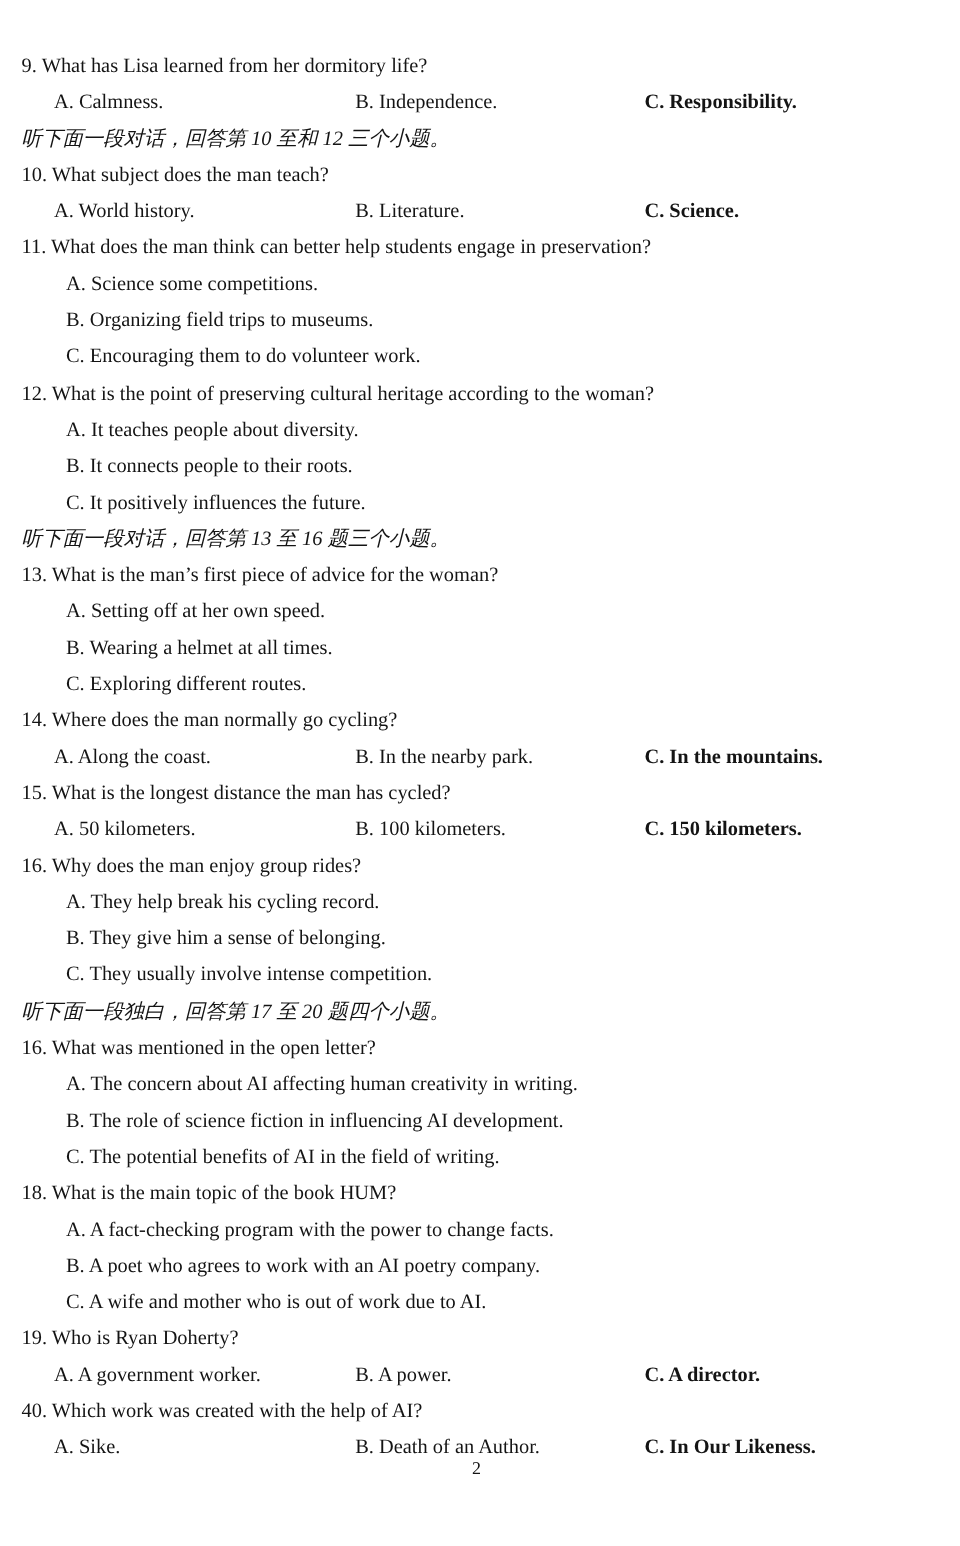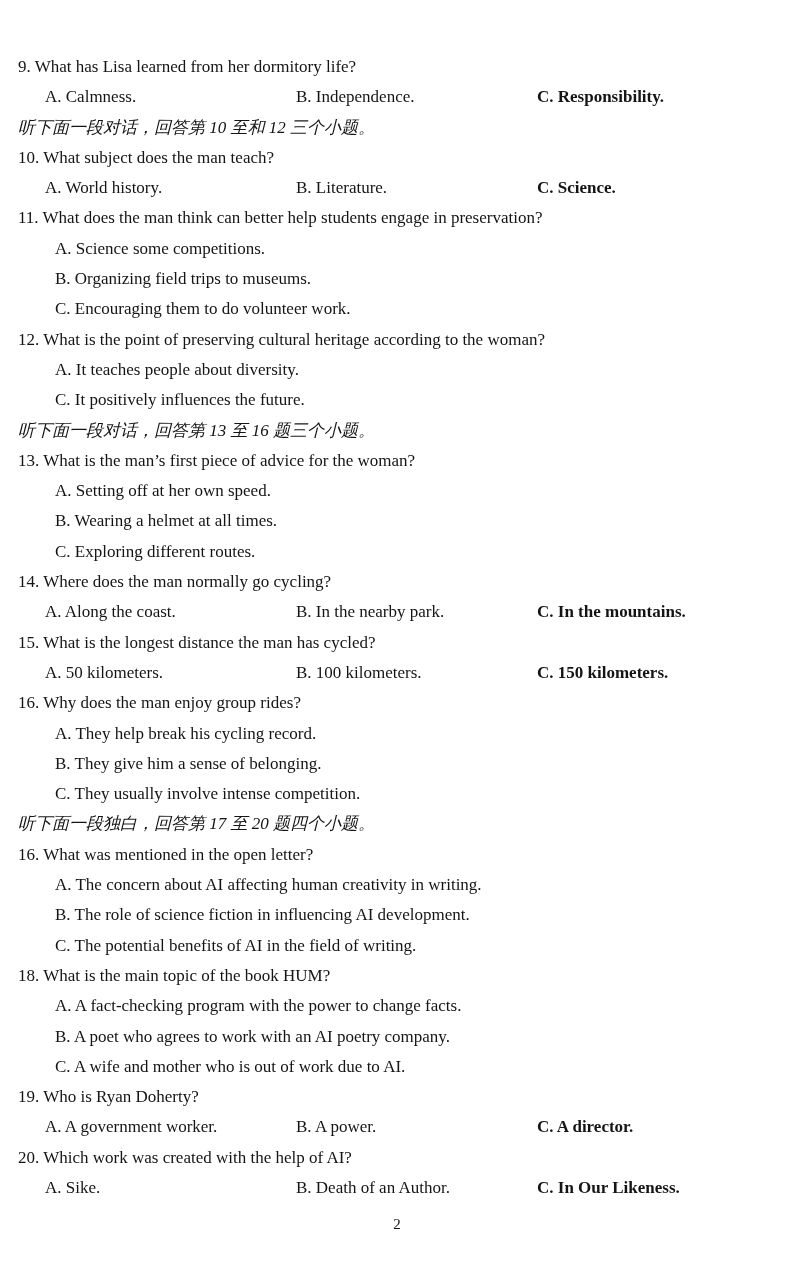--- a/index.html
+++ b/index.html
@@ -8,21 +8,20 @@
     height: 1288px;
     background: #ffffff;
     color: #141414;
     font-family: "Liberation Serif", "DejaVu Serif", serif;
     font-size: 17px;
     position: relative;
     overflow: hidden;
   }
   .content {
     padding-top: 40px;
-    margin-top: 12px;
   }
   .line {
     height: 30.3px;
     line-height: 30.3px;
     white-space: nowrap;
     position: relative;
   }
   .q   { padding-left: 18px; }
   .cn  { padding-left: 18px; font-style: italic; }
   .opt { padding-left: 55px; }
@@ -60,20 +59,21 @@
     <span class="colC">C. Science.</span>
   </div>
 
   <div class="line q">11. What does the man think can better help students engage in preservation?</div>
   <div class="line opt">A. Science some competitions.</div>
   <div class="line opt">B. Organizing field trips to museums.</div>
   <div class="line opt">C. Encouraging them to do volunteer work.</div>
 
   <div class="line q">12. What is the point of preserving cultural heritage according to the woman?</div>
   <div class="line opt">A. It teaches people about diversity.</div>
+  <div class="line opt">B. It connects people to their roots.</div>
   <div class="line opt">C. It positively influences the future.</div>
 
   <div class="line cn">听下面一段对话，回答第 13 至 16 题三个小题。</div>
 
   <div class="line q">13. What is the man’s first piece of advice for the woman?</div>
   <div class="line opt">A. Setting off at her own speed.</div>
   <div class="line opt">B. Wearing a helmet at all times.</div>
   <div class="line opt">C. Exploring different routes.</div>
 
   <div class="line q">14. Where does the man normally go cycling?</div>
@@ -107,21 +107,21 @@
   <div class="line opt">B. A poet who agrees to work with an AI poetry company.</div>
   <div class="line opt">C. A wife and mother who is out of work due to AI.</div>
 
   <div class="line q">19. Who is Ryan Doherty?</div>
   <div class="line opts3">
     <span class="colA">A. A government worker.</span>
     <span class="colB">B. A power.</span>
     <span class="colC">C. A director.</span>
   </div>
 
-  <div class="line q">20. Which work was created with the help of AI?</div>
+  <div class="line q">40. Which work was created with the help of AI?</div>
   <div class="line opts3">
     <span class="colA">A. Sike.</span>
     <span class="colB">B. Death of an Author.</span>
     <span class="colC">C. In Our Likeness.</span>
   </div>
 
 </main>
 
 <div class="page-number">2</div>
 

